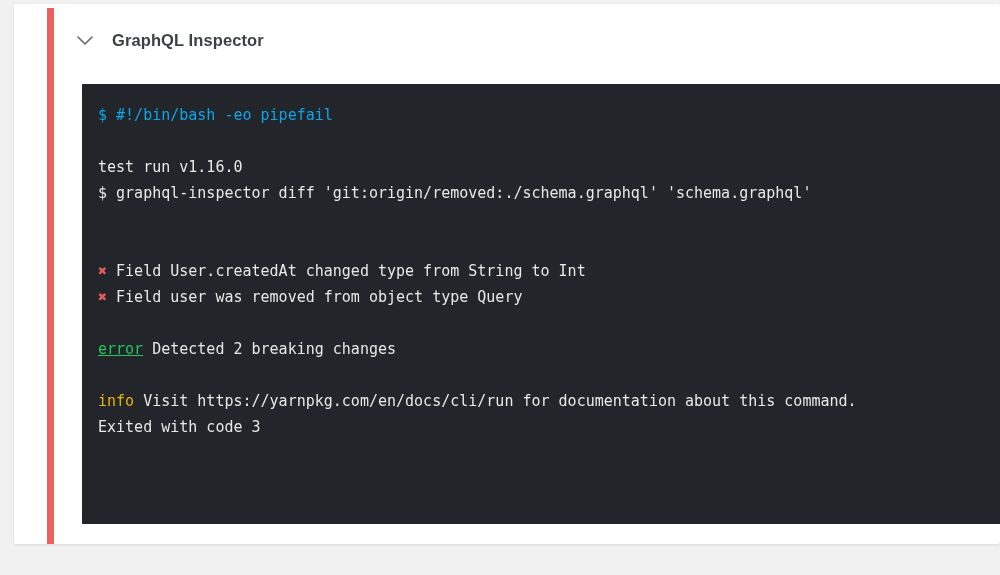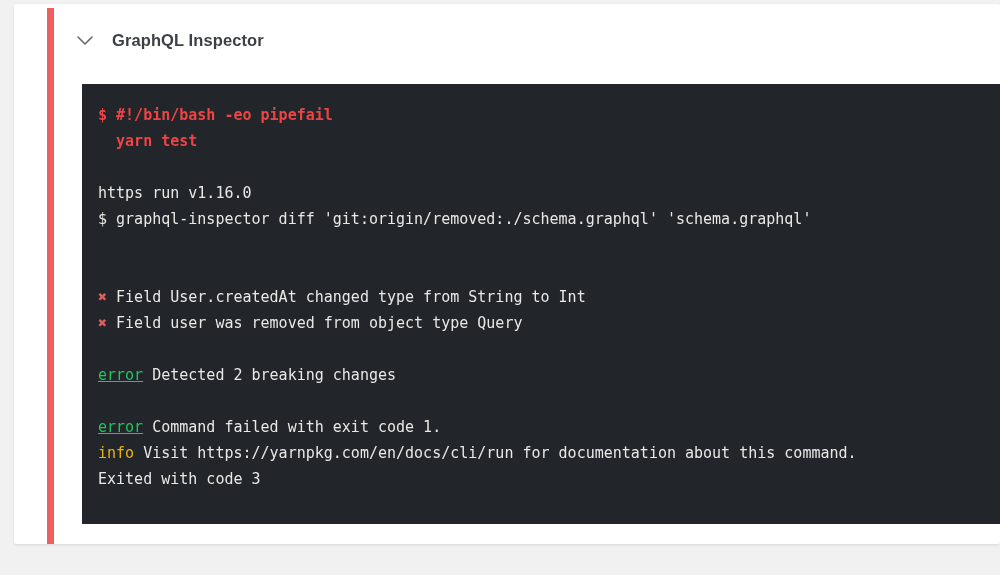--- a/index.html
+++ b/index.html
@@ -89,21 +89,21 @@
   }
 
   .log-line {
     font-family: "DejaVu Sans Mono", "Liberation Mono", monospace;
     font-size: 15px;
     line-height: 26px;
     color: #e8e8e6;
     white-space: pre;
     letter-spacing: 0px;
   }
-  .log-line.bold { font-weight: bold; color: #ef4444; }
+  .log-line.bold { font-weight: normal; color: #0ea5e9; }
   .log-line.blank { height: 26px; }
 
   .tok-error { color: #22c55e; text-decoration: underline; }
   .tok-info  { color: #eab308; }
   .tok-x     { color: #e35b5b; font-weight: bold; }
 </style>
 </head>
 <body>
 
 <div id="page">
@@ -117,32 +117,30 @@
         <svg width="26" height="26" viewBox="0 0 26 26" aria-hidden="true">
           <path d="M6 10 L13 17 L20 10" fill="none" stroke="currentColor" stroke-width="1.6" stroke-linecap="round" stroke-linejoin="round"></path>
         </svg>
       </span>
       <span class="header-title">GraphQL Inspector</span>
     </div>
 
     <div class="terminal">
       <div class="terminal-inner">
           <div class="log-line bold">$ #!/bin/bash -eo pipefail</div>
-          <div class="log-line bold">  yarn test</div>
           <div class="log-line blank">&nbsp;</div>
-          <div class="log-line">https run v1.16.0</div>
+          <div class="log-line">test run v1.16.0</div>
           <div class="log-line">$ graphql-inspector diff 'git:origin/removed:./schema.graphql' 'schema.graphql'</div>
           <div class="log-line blank">&nbsp;</div>
           <div class="log-line blank">&nbsp;</div>
           <div class="log-line"><span class="tok-x">✖</span> Field User.createdAt changed type from String to Int</div>
           <div class="log-line"><span class="tok-x">✖</span> Field user was removed from object type Query</div>
           <div class="log-line blank">&nbsp;</div>
           <div class="log-line"><span class="tok-error">error</span> Detected 2 breaking changes</div>
           <div class="log-line blank">&nbsp;</div>
-          <div class="log-line"><span class="tok-error">error</span> Command failed with exit code 1.</div>
           <div class="log-line"><span class="tok-info">info</span> Visit https://yarnpkg.com/en/docs/cli/run for documentation about this command.</div>
           <div class="log-line">Exited with code 3</div>
         </div>
     </div>
 
   </div>
 
 </div>
 
 </body></html>

